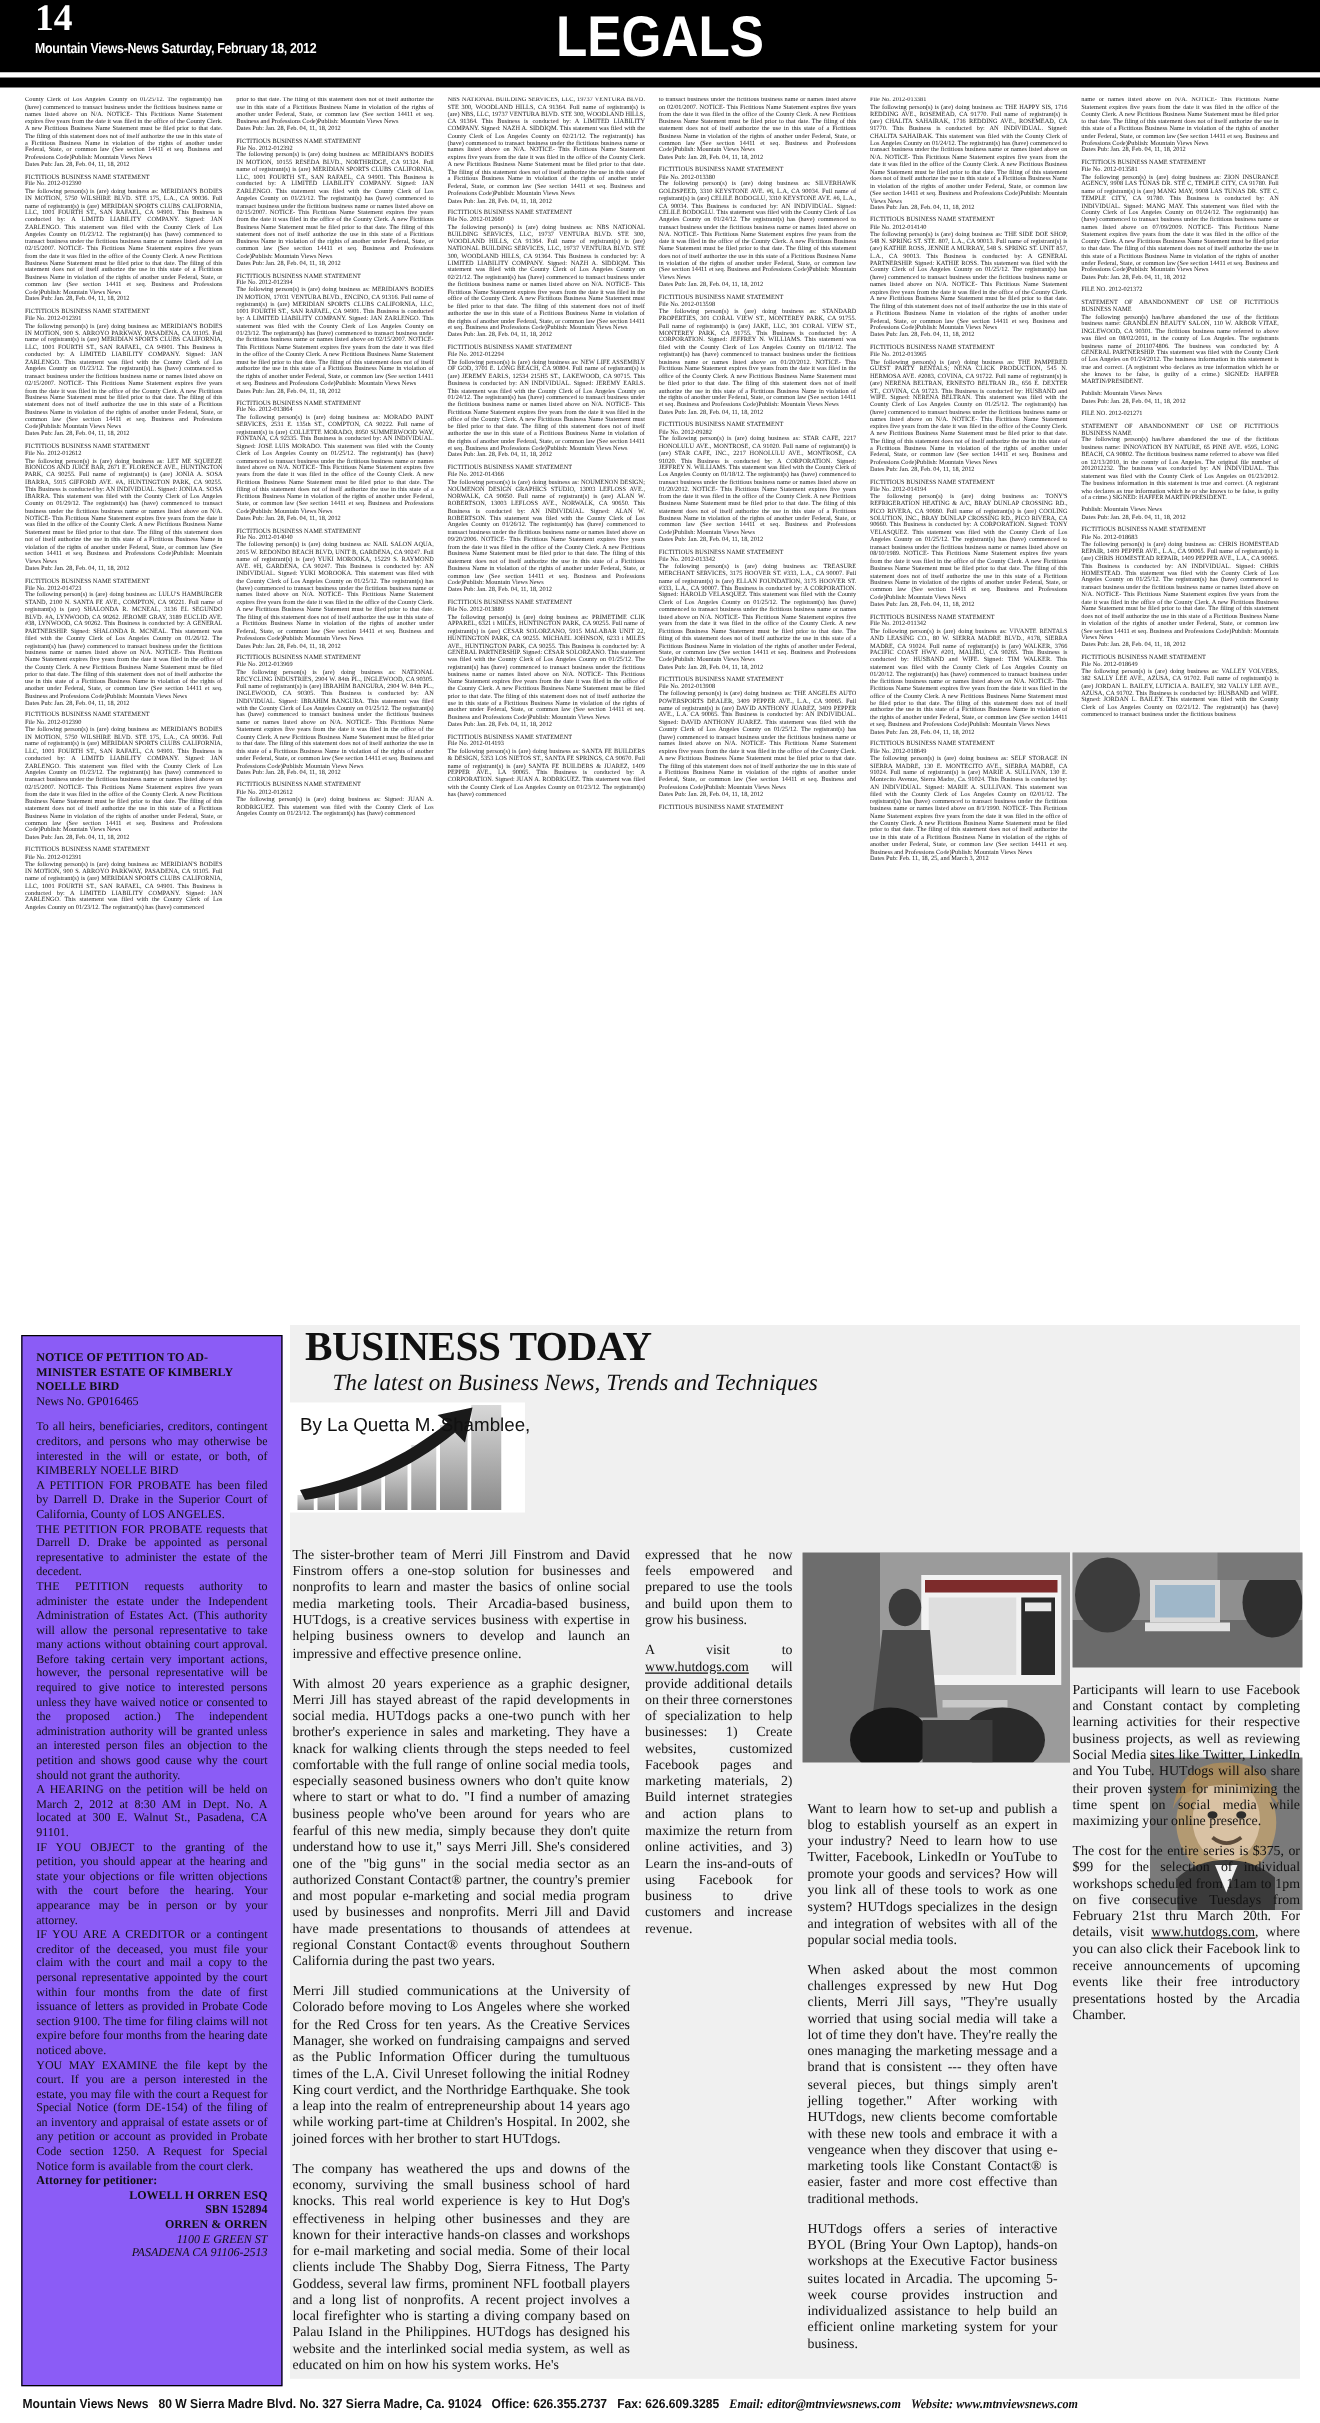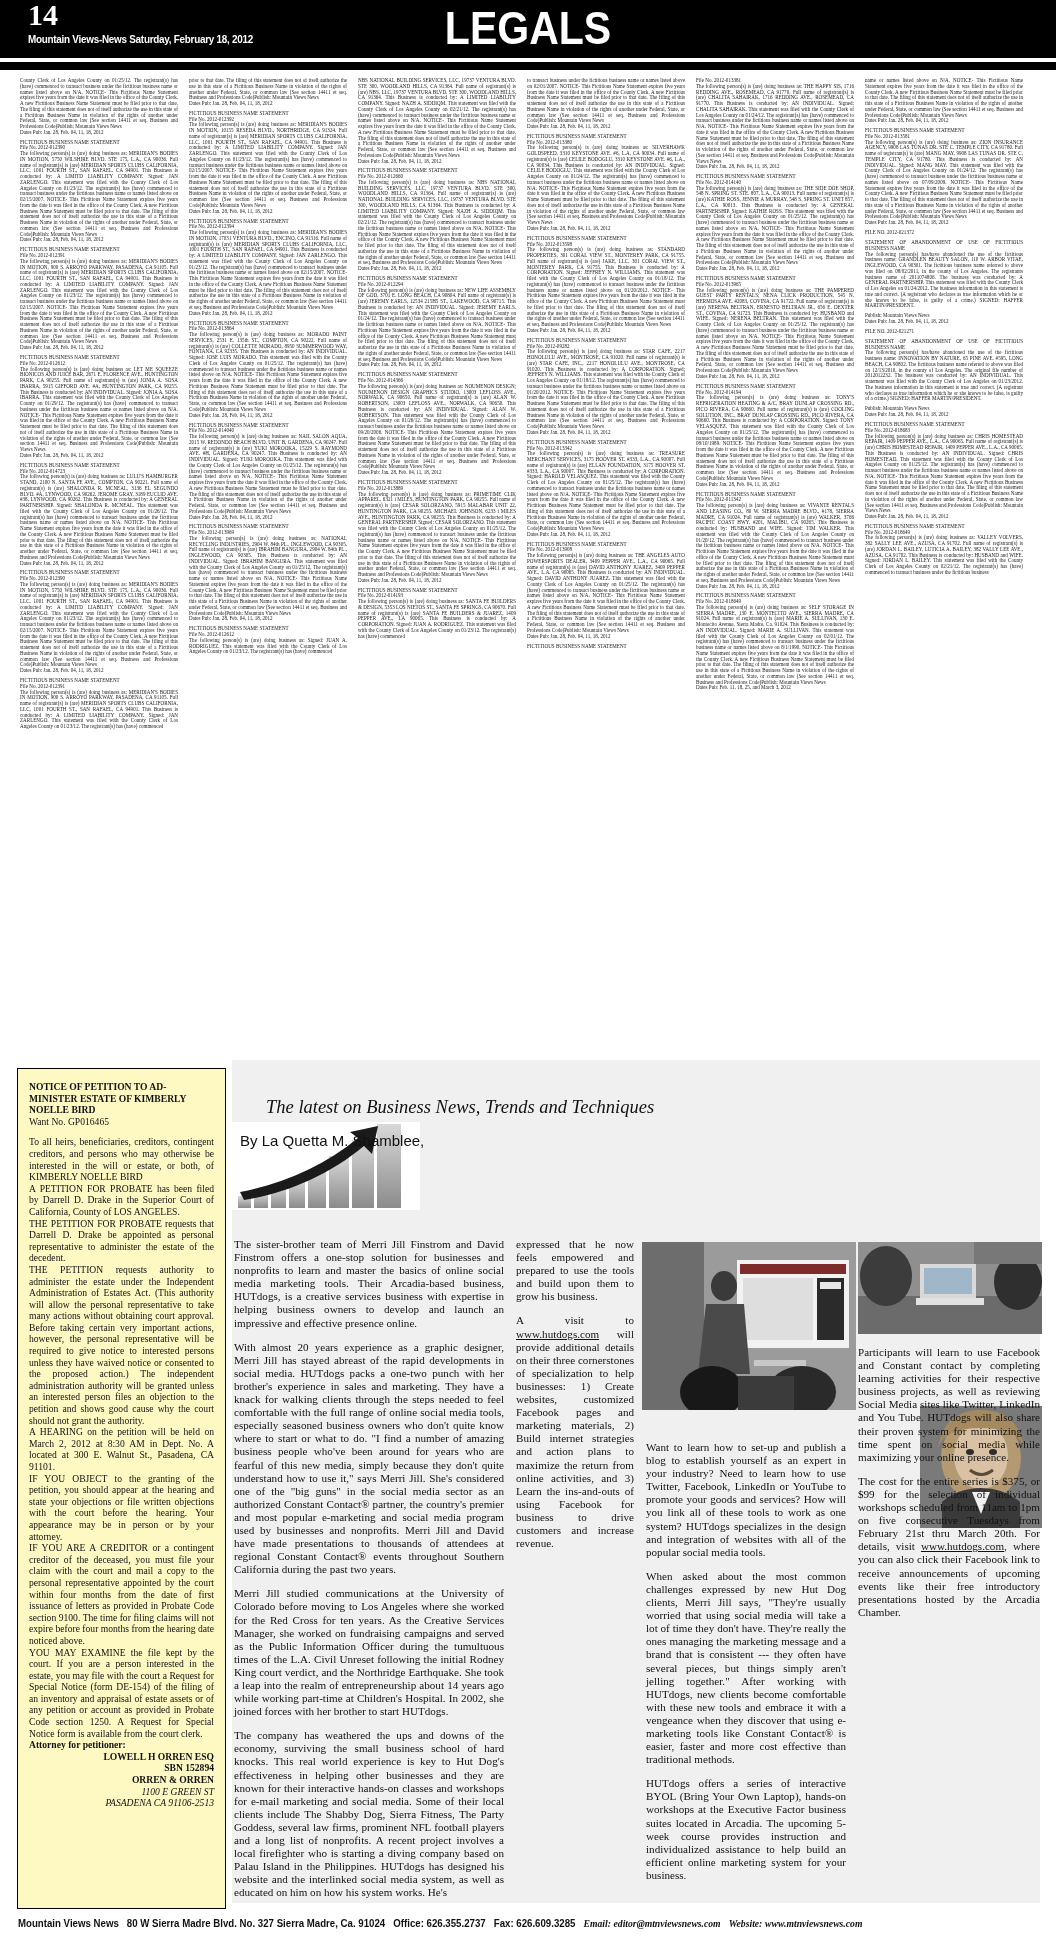--- a/index.html
+++ b/index.html
@@ -63,21 +63,21 @@
 
   
   .lower{
     position:absolute;left:0;top:1046px;width:1056px;height:868px;
   }
 
   
   .notice-box{
     position:absolute;left:17px;top:22px;width:209px;height:841px;
     border:1.6px solid #000;
-    background:#fef9c3;
+    background:#8b5cf6;
     box-sizing:border-box;
     padding:12px 11px 6px 11px;
     overflow:hidden;
   }
   .notice-box p{
     margin:0;
     font-family:"Liberation Serif",serif;
     font-size:9.6px;line-height:11.6px;
     text-align:justify;
     text-indent:0;
@@ -335,41 +335,42 @@
       <p>The following person(s) is (are) doing business as: VALLEY VOLVERS, 382 SALLY LEE AVE., AZUSA, CA 91702. Full name of registrant(s) is (are) JORDAN L. BAILEY, LUTICIA A. BAILEY, 382 VALLY LEE AVE., AZUSA, CA 91702. This Business is conducted by: HUSBAND and WIFE. Signed: JORDAN L. BAILEY. This statement was filed with the County Clerk of Los Angeles County on 02/21/12. The registrant(s) has (have) commenced to transact business under the fictitious business</p>
     </div>
 </div>
 
 <div class="lower">
 
   <div class="grayplate"></div>
 
   <div class="notice-box">
     <p class="nb-title">NOTICE OF PETITION TO AD-MINISTER ESTATE OF KIMBERLY NOELLE BIRD</p>
-    <p class="nb-case">Want No. GP016465</p>
+    <p class="nb-case">News No. GP016465</p>
     <div class="nb-gap"></div>
     <div id="probate-paras">
         <p class="nb-ind">To all heirs, beneficiaries, creditors, contingent creditors, and persons who may otherwise be interested in the will or estate, or both, of KIMBERLY NOELLE BIRD</p>
         <p class="nb-ind">A PETITION FOR PROBATE has been filed by Darrell D. Drake in the Superior Court of California, County of LOS ANGELES.</p>
         <p class="nb-ind">THE PETITION FOR PROBATE requests that Darrell D. Drake be appointed as personal representative to administer the estate of the decedent.</p>
         <p class="nb-ind">THE PETITION requests authority to administer the estate under the Independent Administration of Estates Act. (This authority will allow the personal representative to take many actions without obtaining court approval. Before taking certain very important actions, however, the personal representative will be required to give notice to interested persons unless they have waived notice or consented to the proposed action.) The independent administration authority will be granted unless an interested person files an objection to the petition and shows good cause why the court should not grant the authority.</p>
         <p class="nb-ind">A HEARING on the petition will be held on March 2, 2012 at 8:30 AM in Dept. No. A located at 300 E. Walnut St., Pasadena, CA 91101.</p>
         <p class="nb-ind">IF YOU OBJECT to the granting of the petition, you should appear at the hearing and state your objections or file written objections with the court before the hearing. Your appearance may be in person or by your attorney.</p>
         <p class="nb-ind">IF YOU ARE A CREDITOR or a contingent creditor of the deceased, you must file your claim with the court and mail a copy to the personal representative appointed by the court within four months from the date of first issuance of letters as provided in Probate Code section 9100. The time for filing claims will not expire before four months from the hearing date noticed above.</p>
         <p class="nb-ind">YOU MAY EXAMINE the file kept by the court. If you are a person interested in the estate, you may file with the court a Request for Special Notice (form DE-154) of the filing of an inventory and appraisal of estate assets or of any petition or account as provided in Probate Code section 1250. A Request for Special Notice form is available from the court clerk.</p>
       </div>
     <p class="nb-atty-label">Attorney for petitioner:</p>
     <p class="nb-atty">LOWELL H ORREN ESQ</p>
     <p class="nb-atty">SBN 152894</p>
     <p class="nb-atty">ORREN &amp; ORREN</p>
     <p class="nb-atty-it">1100 E GREEN ST</p>
     <p class="nb-atty-it">PASADENA CA 91106-2513</p>
   </div>
 
   <div class="bt-band"></div>
+  <div class="bt-title">BUSINESS TODAY</div>
   <div class="bt-sub">The latest on Business News, Trends and Techniques</div>
 
   <div class="bt-graphic">
     <svg width="188" height="88" viewBox="0 0 188 88">
       <defs>
         <linearGradient id="g1" x1="0" y1="0" x2="0" y2="1">
           <stop offset="0" stop-color="#d8d8d8"></stop>
             <stop offset="1" stop-color="#8b8b8b"></stop>
         </linearGradient>
       </defs>

